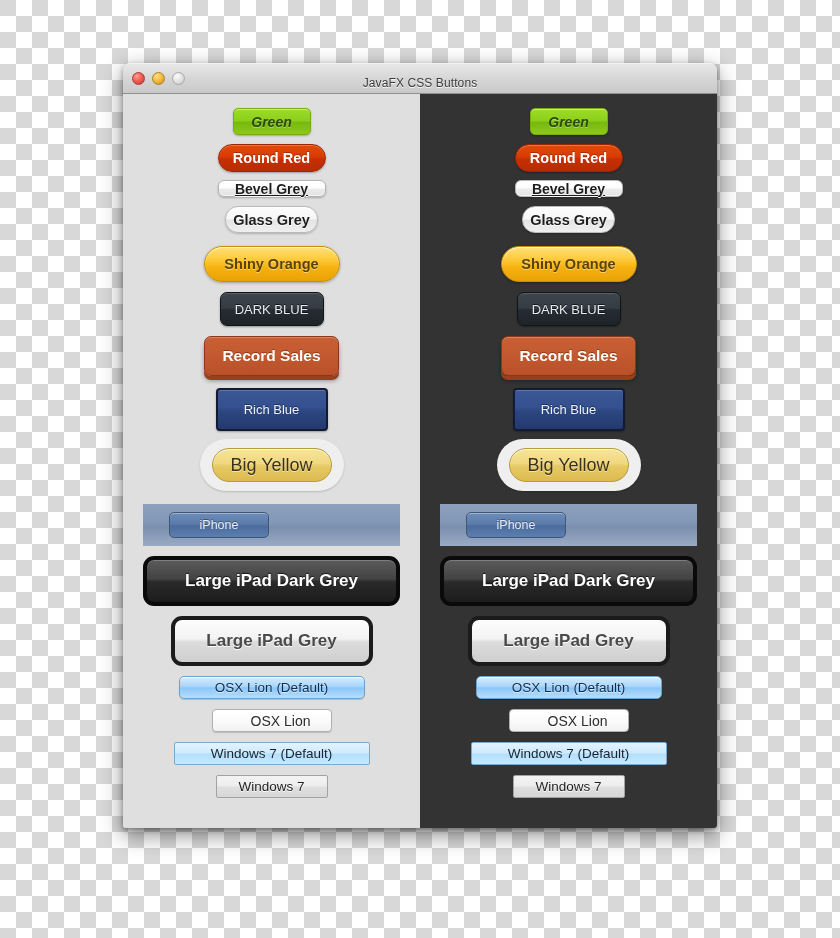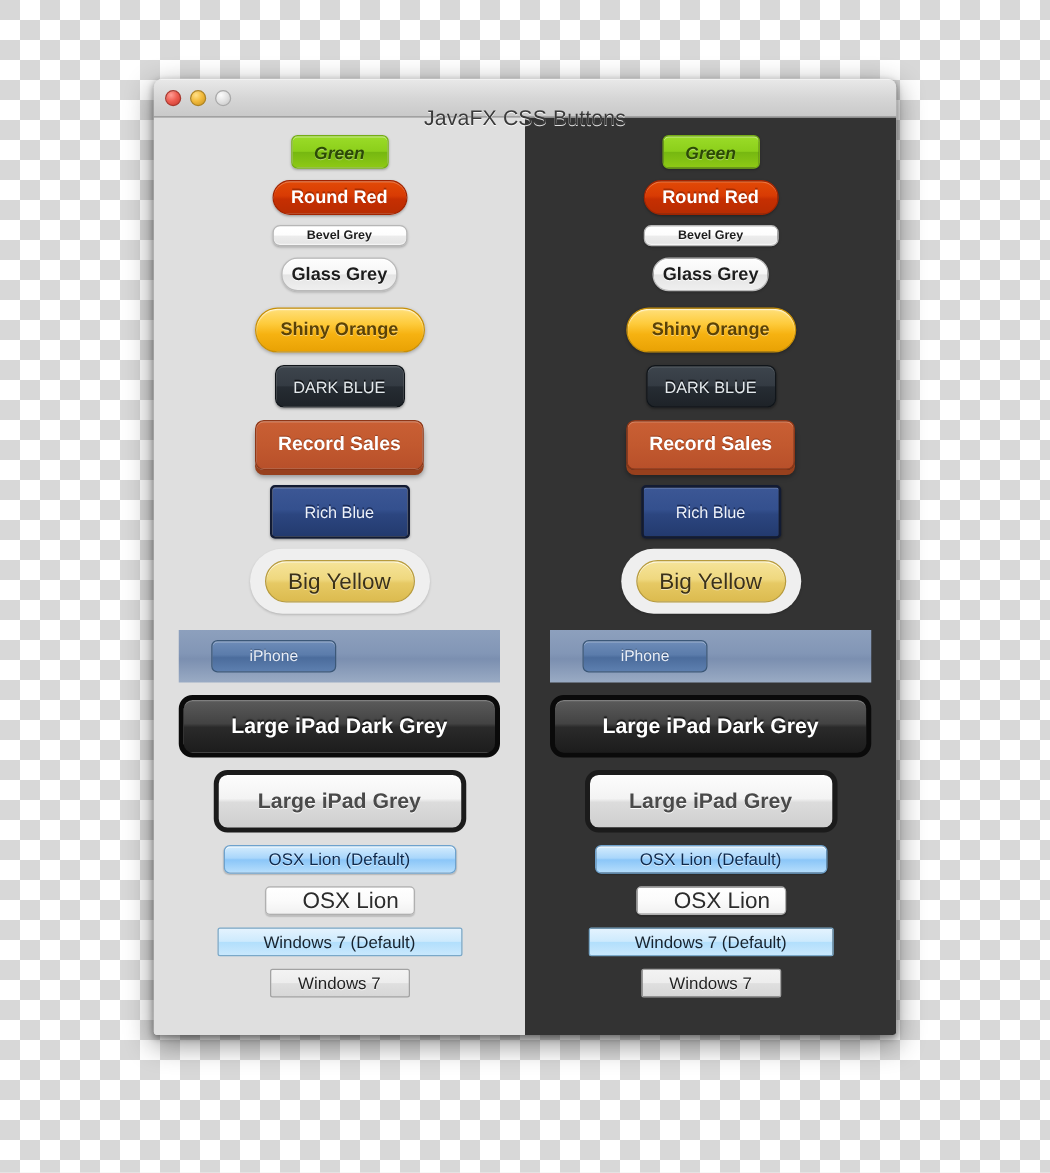--- a/index.html
+++ b/index.html
@@ -30,24 +30,24 @@
   .titlebar {
     position: relative;
     height: 31px;
     background: linear-gradient(to bottom, #e8e8e8 0%, #d6d6d6 50%, #c9c9c9 100%);
     border-bottom: 1px solid #8e8e8e;
     border-top: 1px solid #f2f2f2;
     box-sizing: border-box;
   }
   .title-text {
     position: absolute;
-    left: 0; right: 0; top: 16px;
+    left: 0; right: 0; top: 4px;
     line-height: 30px;
     text-align: center;
-    font-size: 17px;
+    font-size: 12px;
     color: #3a3a3a;
     text-shadow: 0 1px 0 rgba(255,255,255,0.85);
     letter-spacing: 0.1px;
   }
   .traffic {
     position: absolute;
     left: 9px;
     top: 8px;
     display: flex;
     gap: 7px;
@@ -127,26 +127,27 @@
     color: #ffffff;
     background: linear-gradient(to bottom, #e24a06 0%, #d83b04 45%, #c62f02 55%, #b82c02 100%);
     border: 1px solid #a12400;
     text-shadow: 0 -1px 0 rgba(120,30,0,0.55);
     box-shadow: inset 0 1px 0 rgba(255,255,255,0.25), 0 1px 2px rgba(0,0,0,0.3);
   }
   
   .b-bevel {
     width: 108px; height: 17px;
     border-radius: 6px;
-    font-size: 10px; font-weight: bold;
+    font-size: 14px; font-weight: bold;
     color: #1d1d1d;
     background: linear-gradient(to bottom, #ffffff 0%, #fdfdfd 46%, #ececec 54%, #e3e3e3 100%);
     border: 1px solid #b6b6b6;
     text-shadow: 0 1px 0 rgba(255,255,255,0.9);
     box-shadow: inset 0 1px 0 #ffffff, inset 0 -1px 0 rgba(255,255,255,0.6), 0 1px 2px rgba(0,0,0,0.25);
+    text-decoration: underline;
   }
   
   .b-glass {
     width: 93px; height: 27px;
     border-radius: 13px;
     font-size: 14.5px; font-weight: bold;
     color: #1d1d1d;
     background: linear-gradient(to bottom, #fdfdfd 0%, #f6f6f6 48%, #e4e4e4 52%, #efefef 100%);
     border: 1px solid #b9b9b9;
     text-shadow: 0 1px 0 rgba(255,255,255,0.9);
@@ -268,21 +269,21 @@
     color: #0e2a4e;
     background: linear-gradient(to bottom, #d4ecfd 0%, #a9d6fb 45%, #8bc6f8 52%, #b6defc 100%);
     border: 1px solid #6ea2cd;
     text-shadow: 0 1px 0 rgba(255,255,255,0.6);
     box-shadow: inset 0 1px 0 rgba(255,255,255,0.85), 0 1px 1px rgba(0,0,0,0.18);
   }
   
   .b-osx {
     width: 120px; height: 23px;
     border-radius: 4px;
-    font-size: 18px; font-weight: normal;
+    font-size: 14px; font-weight: normal;
     color: #2c2c2c;
     background: linear-gradient(to bottom, #ffffff 0%, #fbfbfb 50%, #f1f1f1 100%);
     border: 1px solid #b0b0b0;
     text-shadow: 0 1px 0 rgba(255,255,255,0.9);
     box-shadow: 0 1px 1px rgba(0,0,0,0.15);
     padding-left: 24px;
   }
   
   .b-win-default {
     width: 196px; height: 23px;

